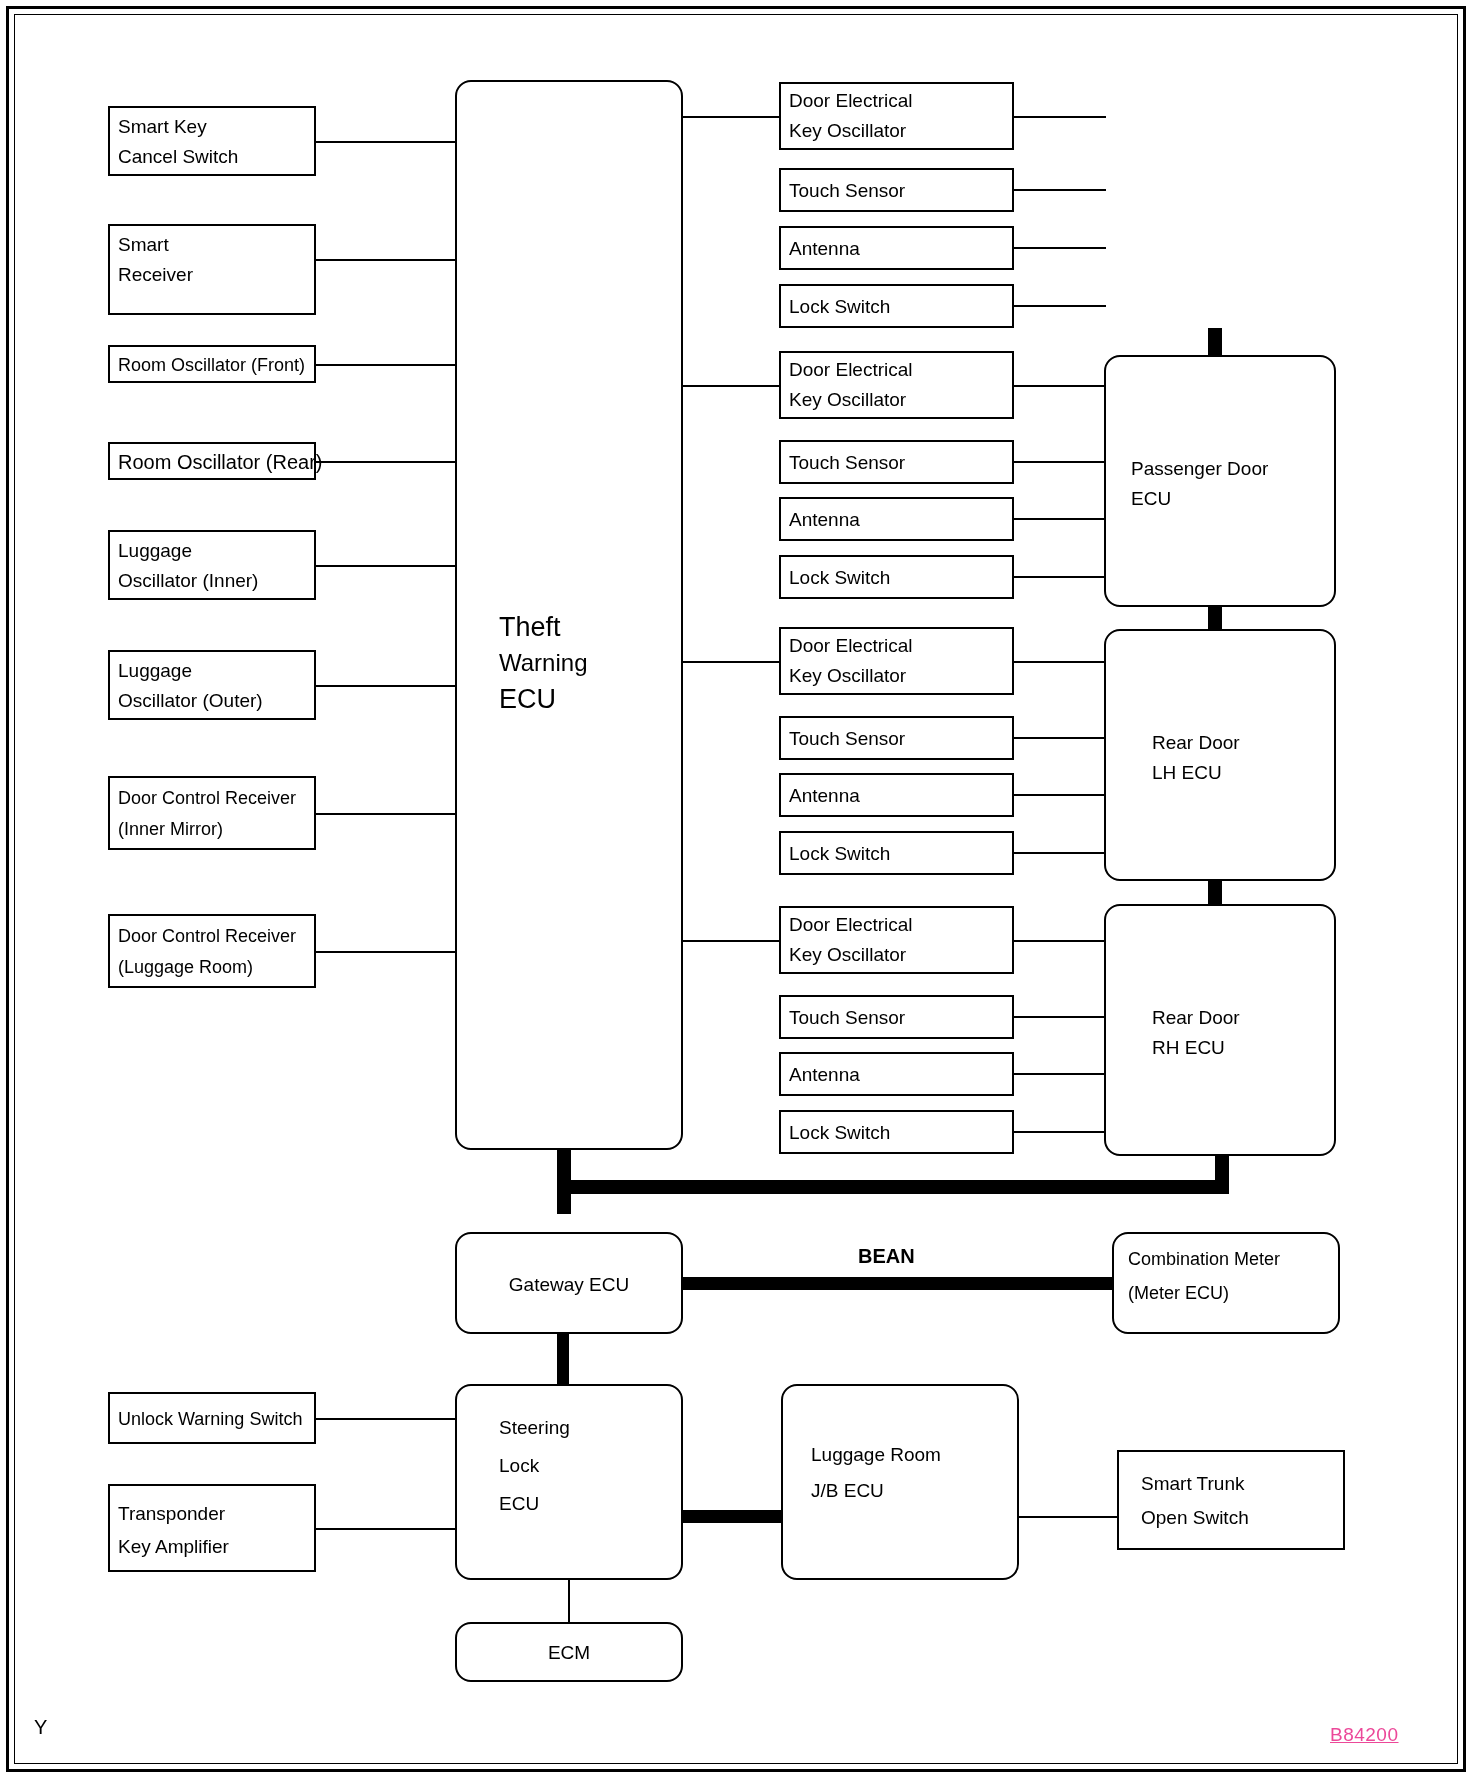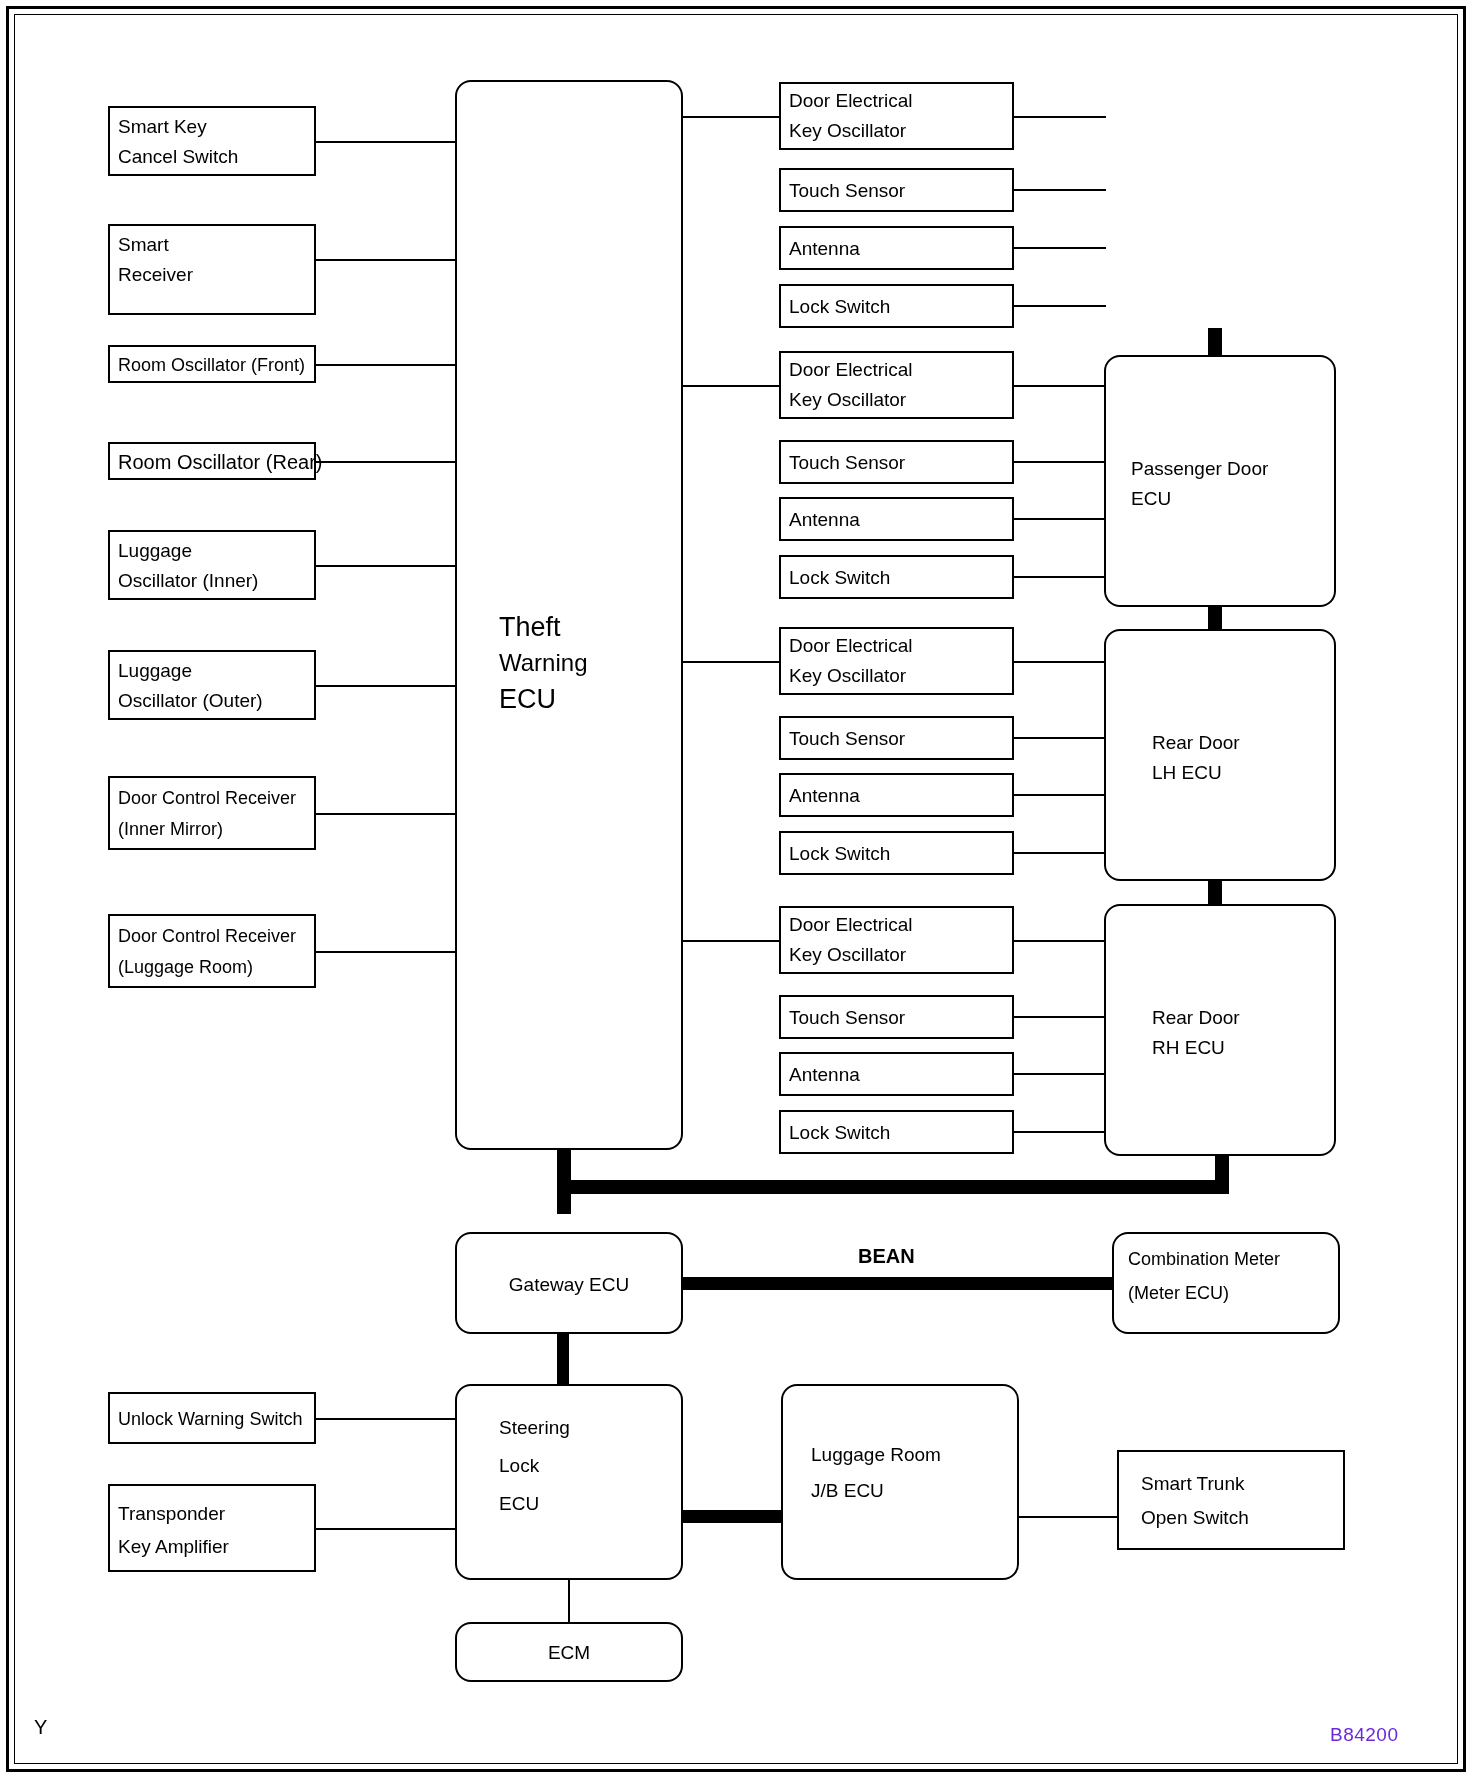--- a/index.html
+++ b/index.html
@@ -79,22 +79,23 @@
     z-index:6;
   }
   .corner-mark{
     position:absolute;
     font-size:20px;
     color:#000;
   }
   .fig-code{
     position:absolute;
     font-size:19px;
-    color:#6d28d9;
+    color:#ec4899;
     letter-spacing:0.5px;
+    text-decoration:underline;
   }
 </style>
 </head>
 <body>
 
 <div id="page">
 
   <div id="frame-outer"></div>
   <div id="frame-inner"></div>
 

